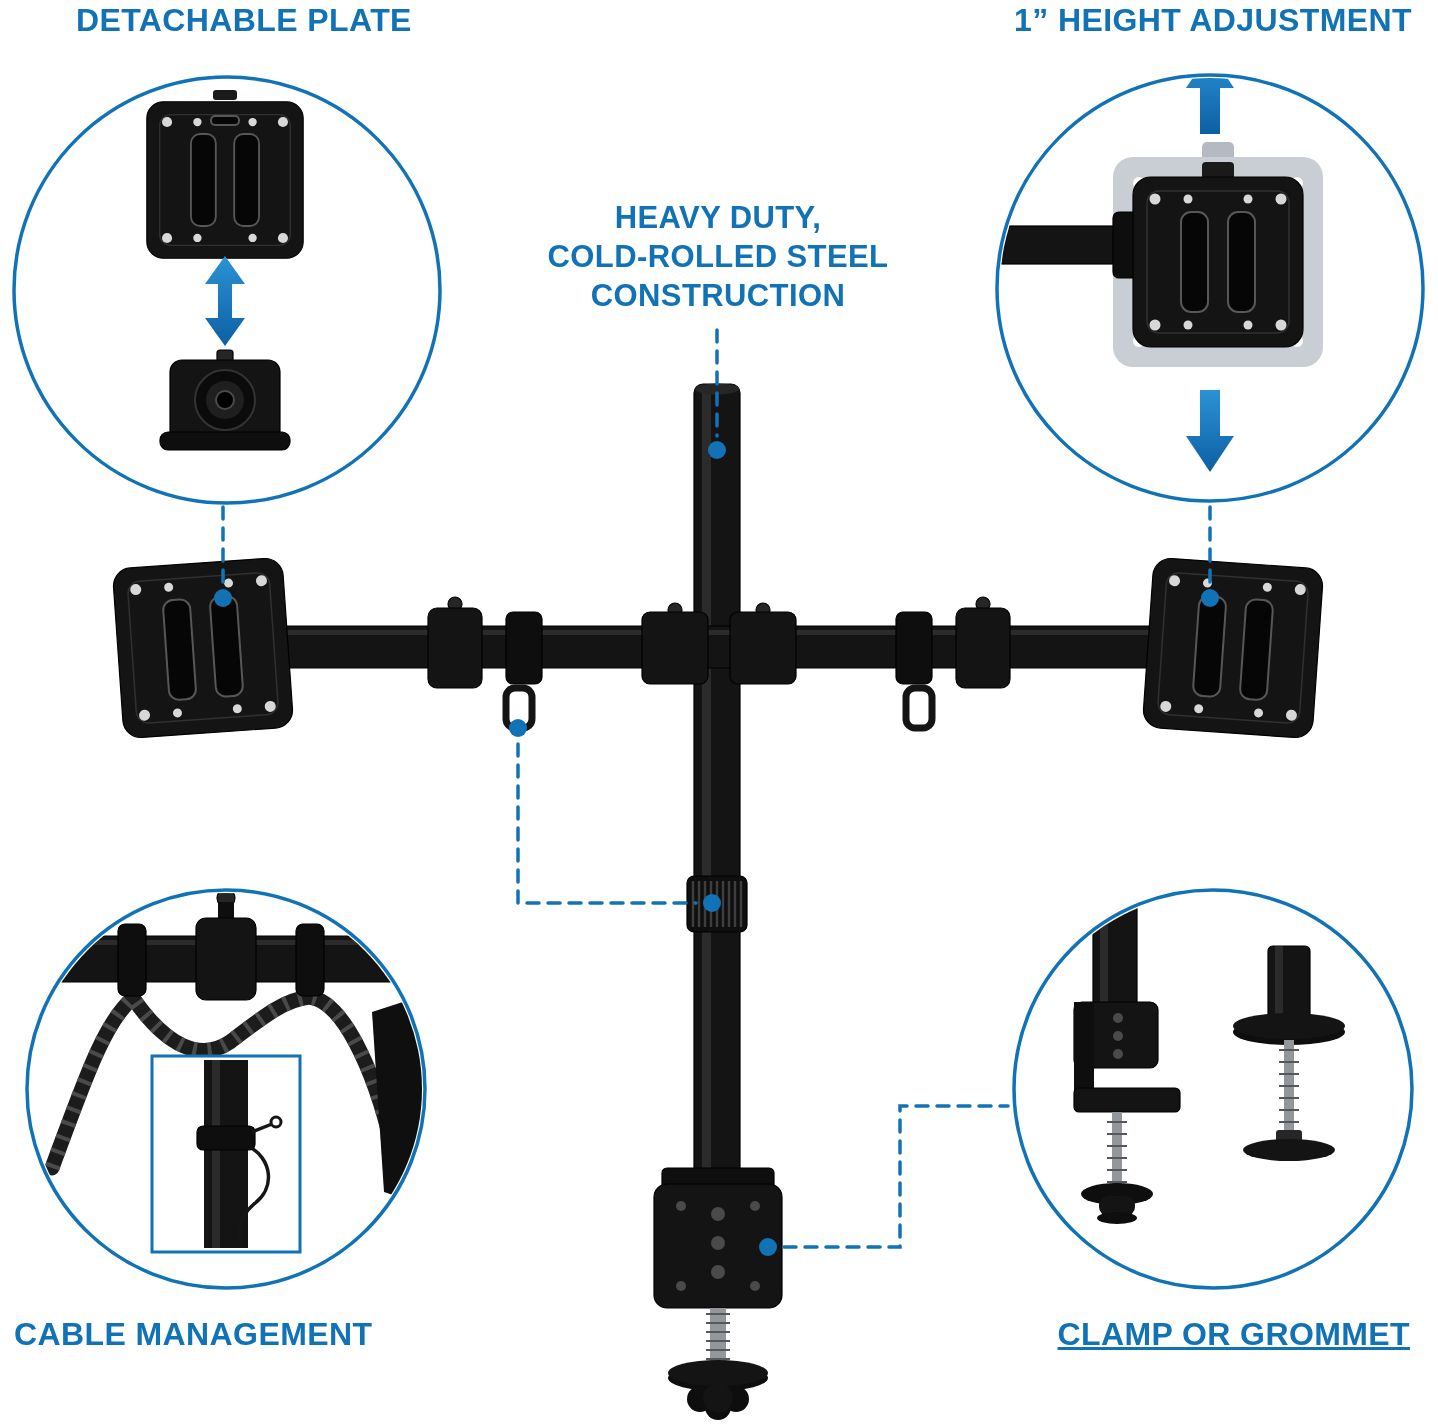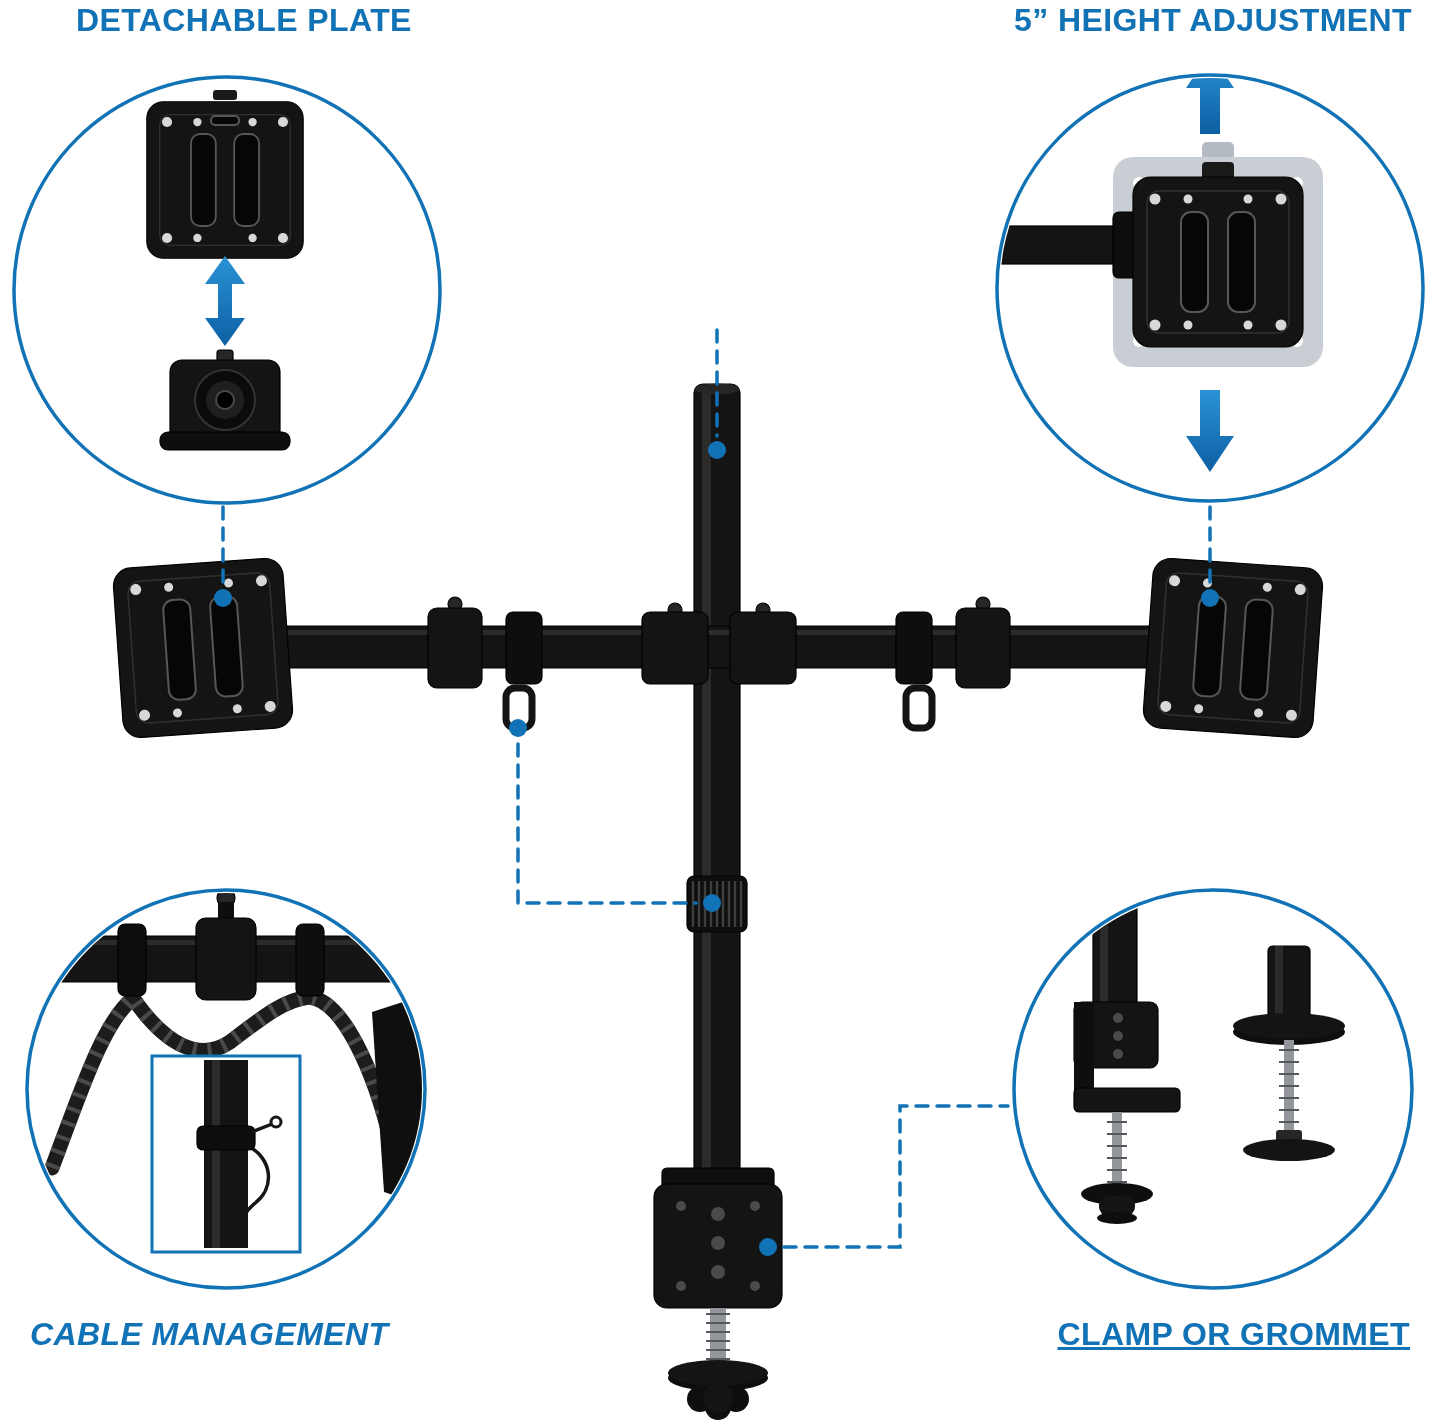--- a/index.html
+++ b/index.html
@@ -239,20 +239,25 @@
       <circle class="dot" cx="717" cy="450" r="9"></circle>
       <circle class="dot" cx="1210" cy="598" r="9"></circle>
       <circle class="dot" cx="518" cy="728" r="9"></circle>
       <circle class="dot" cx="712" cy="903" r="9"></circle>
       <circle class="dot" cx="768" cy="1247" r="9"></circle>
     </g>
   </svg>
 
   <div class="label" style="left:40px;top:2px;margin-left:36px;">DETACHABLE PLATE</div>
 
-  <div class="label" style="right:26px;top:2px;">5” HEIGHT ADJUSTMENT</div>
-
-
-  <div class="label" style="left:30px;top:1316px;font-style:italic;">CABLE MANAGEMENT</div>
+  <div class="label" style="right:26px;top:2px;">1” HEIGHT ADJUSTMENT</div>
+
+  <div class="label label-center" style="left:508px;top:198px;width:420px;">
+    <div>HEAVY DUTY,</div>
+    <div>COLD-ROLLED STEEL</div>
+    <div>CONSTRUCTION</div>
+  </div>
+
+  <div class="label" style="left:14px;top:1316px;">CABLE MANAGEMENT</div>
 
   <div class="label" style="right:28px;top:1316px;text-decoration:underline;">CLAMP OR GROMMET</div>
 
 </div>
 
 </body></html>

